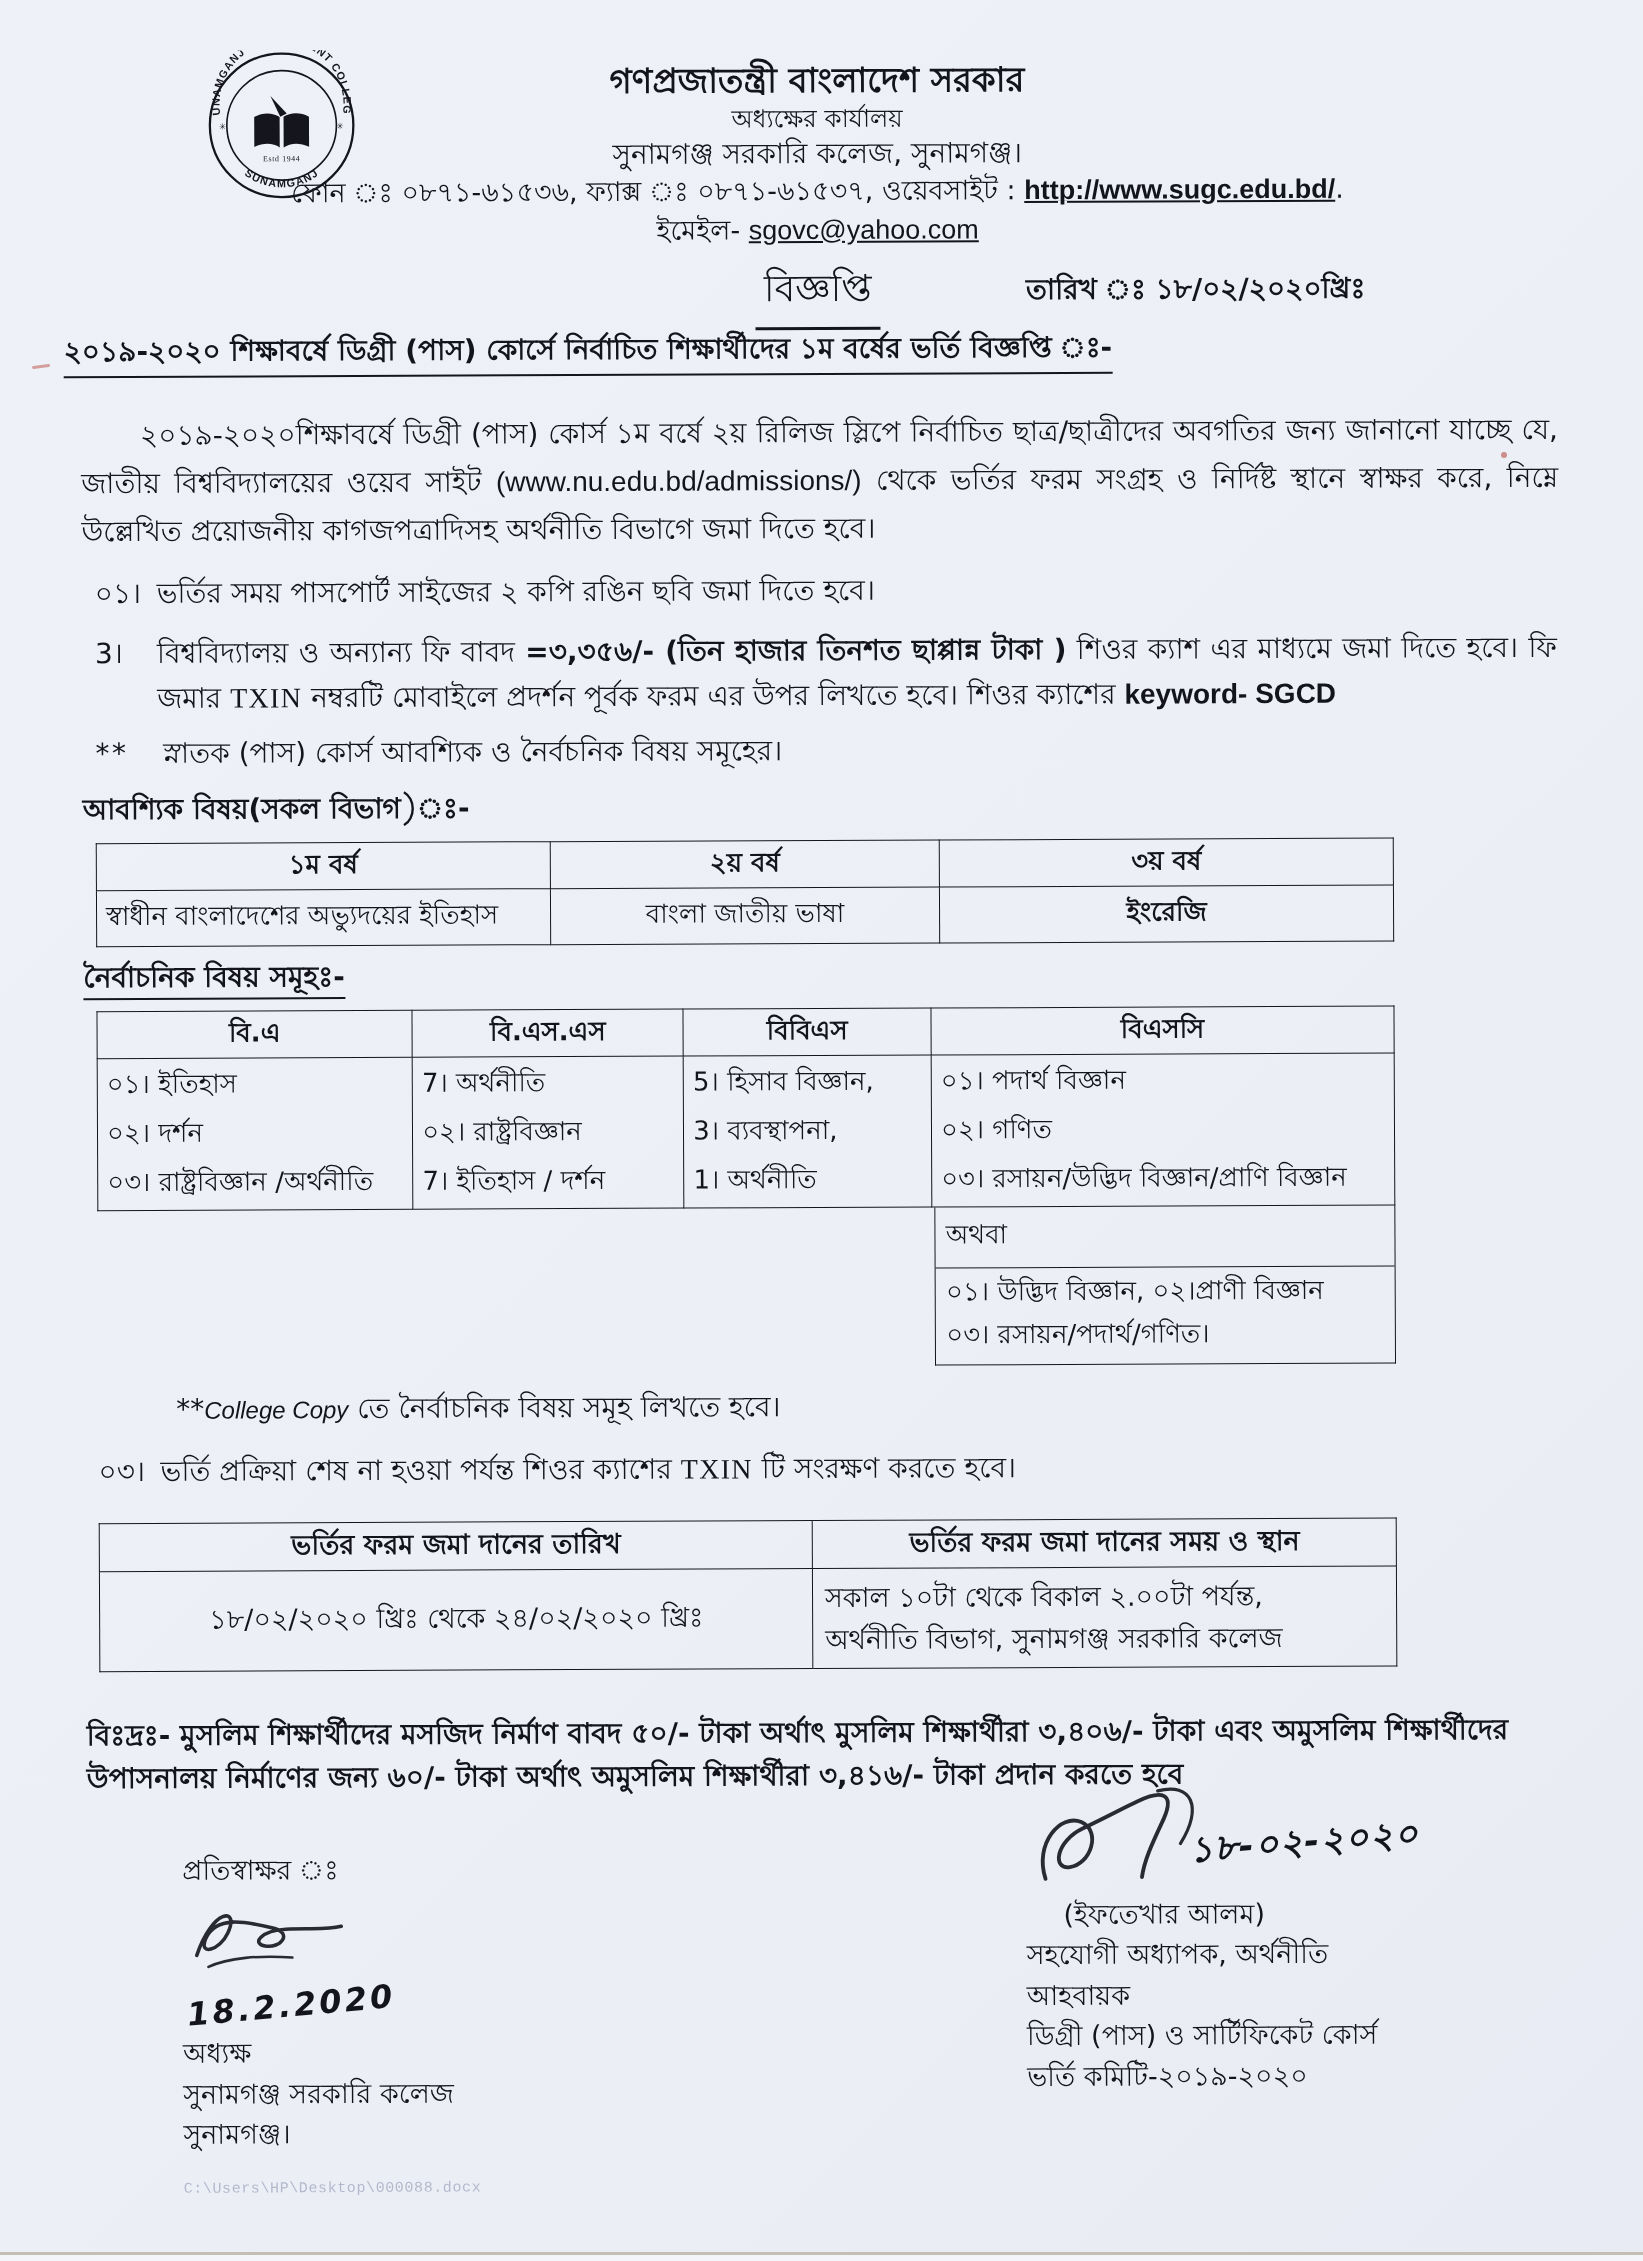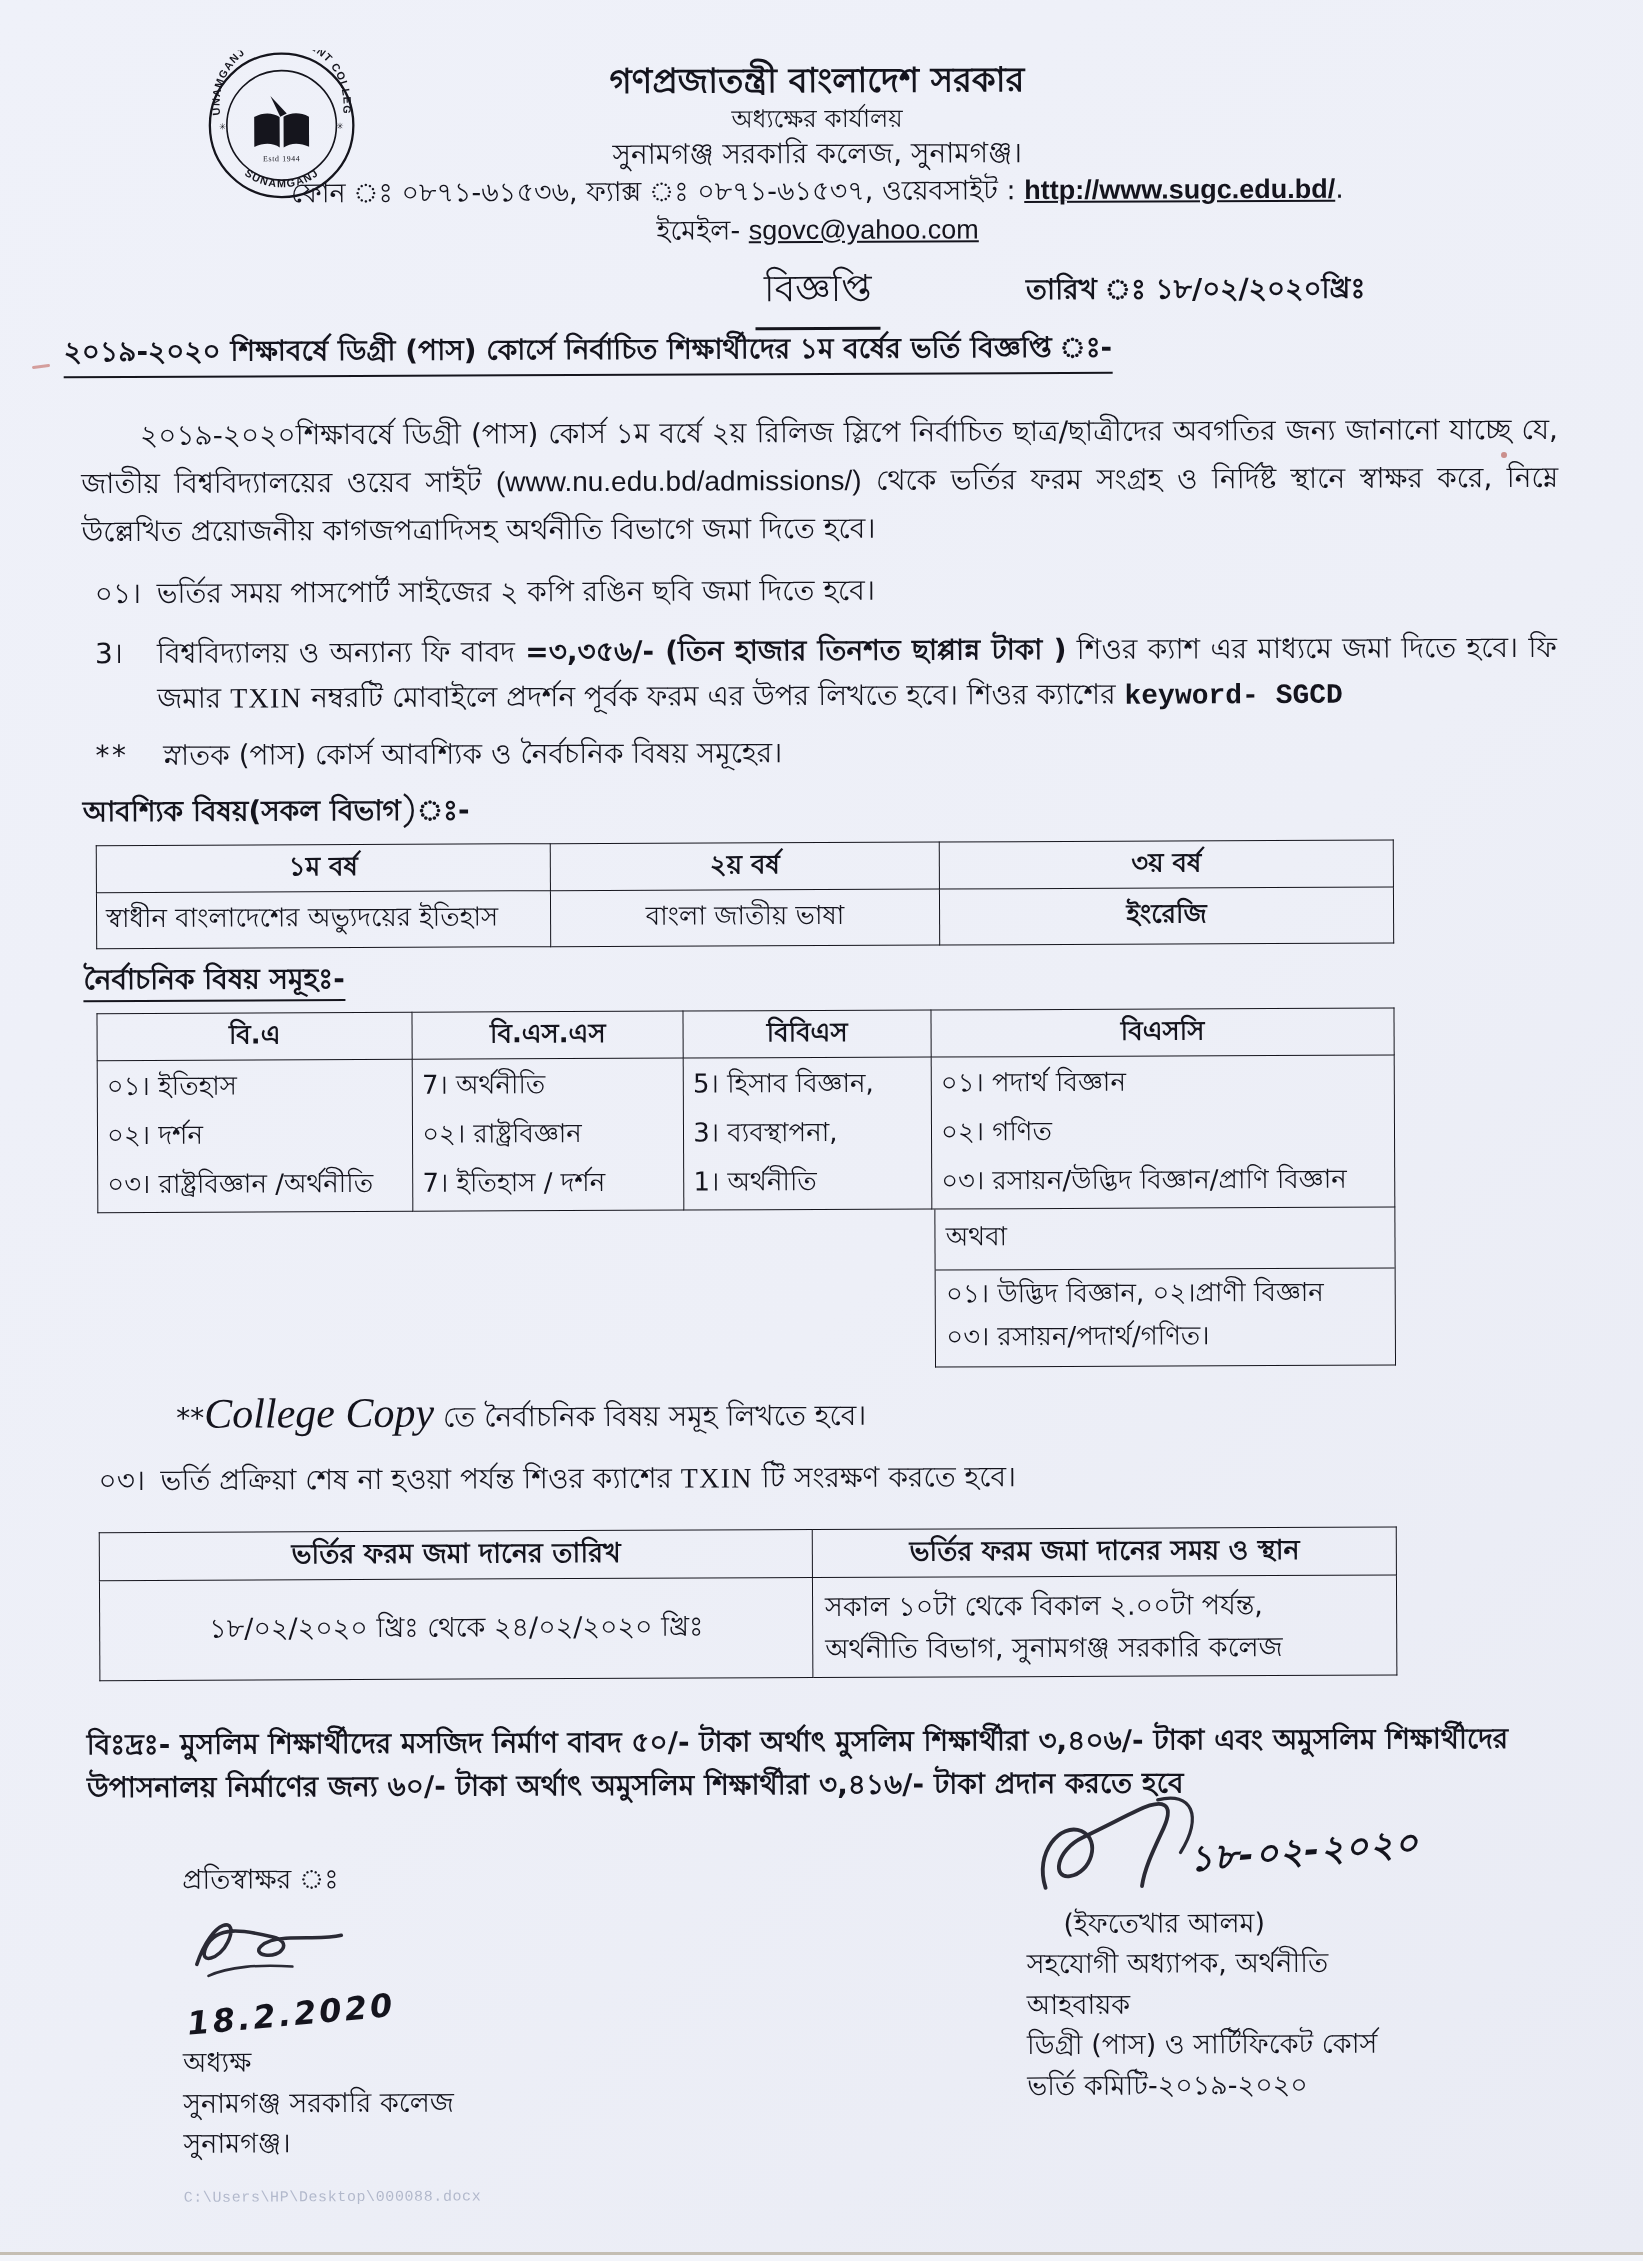--- a/index.html
+++ b/index.html
@@ -37,21 +37,21 @@
   
   .intro{margin:35px 82px 0 84px;font-size:28px;line-height:1.72;text-align:justify;text-indent:59px;}
   .latin-sans{font-family:"Liberation Sans","DejaVu Sans",sans-serif;}
 
   
   .item{display:flex;margin:15.5px 84px 0 97px;font-size:28px;line-height:1.6;}
   .item-no{flex:0 0 62px;}
   .item-text{flex:1;text-align:justify;}
   .bold{font-weight:bold;}
   .txin{font-family:"Liberation Serif","DejaVu Serif",serif;letter-spacing:1.3px;}
-  .keyword{font-weight:bold;font-family:Liberation Mono, monospace;margin-top:32px;}
+  .keyword{font-weight:bold;font-family:Liberation Sans, sans-serif;margin-top:32px;}
 
   .star-line{margin:10.3px 0 0 97px;font-size:28px;}
   .star-mark{display:inline-block;width:59px;letter-spacing:2.6px;}
 
   .sec-label{margin:9px 0 0 84px;font-size:28px;font-weight:bold;}
   .sec-label .ul{border-bottom:2.6px solid #15151d;padding-bottom:3.9px;}
 
   
   table{border-collapse:collapse;margin:7.7px 0 0 97px;width:1298px;table-layout:fixed;font-size:26px;}
   th,td{border:1.9px solid #15151d;}
@@ -64,21 +64,21 @@
   .t2 th{height:36px;}
   .t2 td{vertical-align:top;padding:9px 7.7px 10.3px 9px;}
   .t2 .subj{margin-bottom:15.5px;line-height:1.3;}
   .t2 .subj:last-child{margin-bottom:0;}
   .ext-box{width:459px;margin-left:934px;border:1.9px solid #15151d;border-top:none;font-size:26px;}
   .ext-or{padding:6.4px 10.3px 9px;border-bottom:1.9px solid #15151d;}
   .ext-line{padding:7.7px 10.3px 1.3px;line-height:1.3;}
   .ext-line.last{padding-bottom:11.6px;}
 
   .college-copy{margin:19.3px 0 0 175px;font-size:28px;}
-  .cc-latin{font-family:Liberation Serif, serif;font-style:italic;font-size:42px;}
+  .cc-latin{font-family:Liberation Sans, sans-serif;font-style:italic;font-size:24px;}
 
   .schedule{margin-top:28px;}
   .schedule th{height:39px;font-size:27px;}
   .schedule .cell-date{text-align:center;vertical-align:middle;font-size:27px;height:97px;}
   .schedule .cell-place{vertical-align:top;padding:7.7px 11.6px;font-size:27px;line-height:1.55;text-align:left;}
 
   .note{margin:43px 84px 0;font-size:28px;font-weight:bold;line-height:1.52;}
 
   
   .signs{position:relative;margin-top:7.7px;height:412px;}

